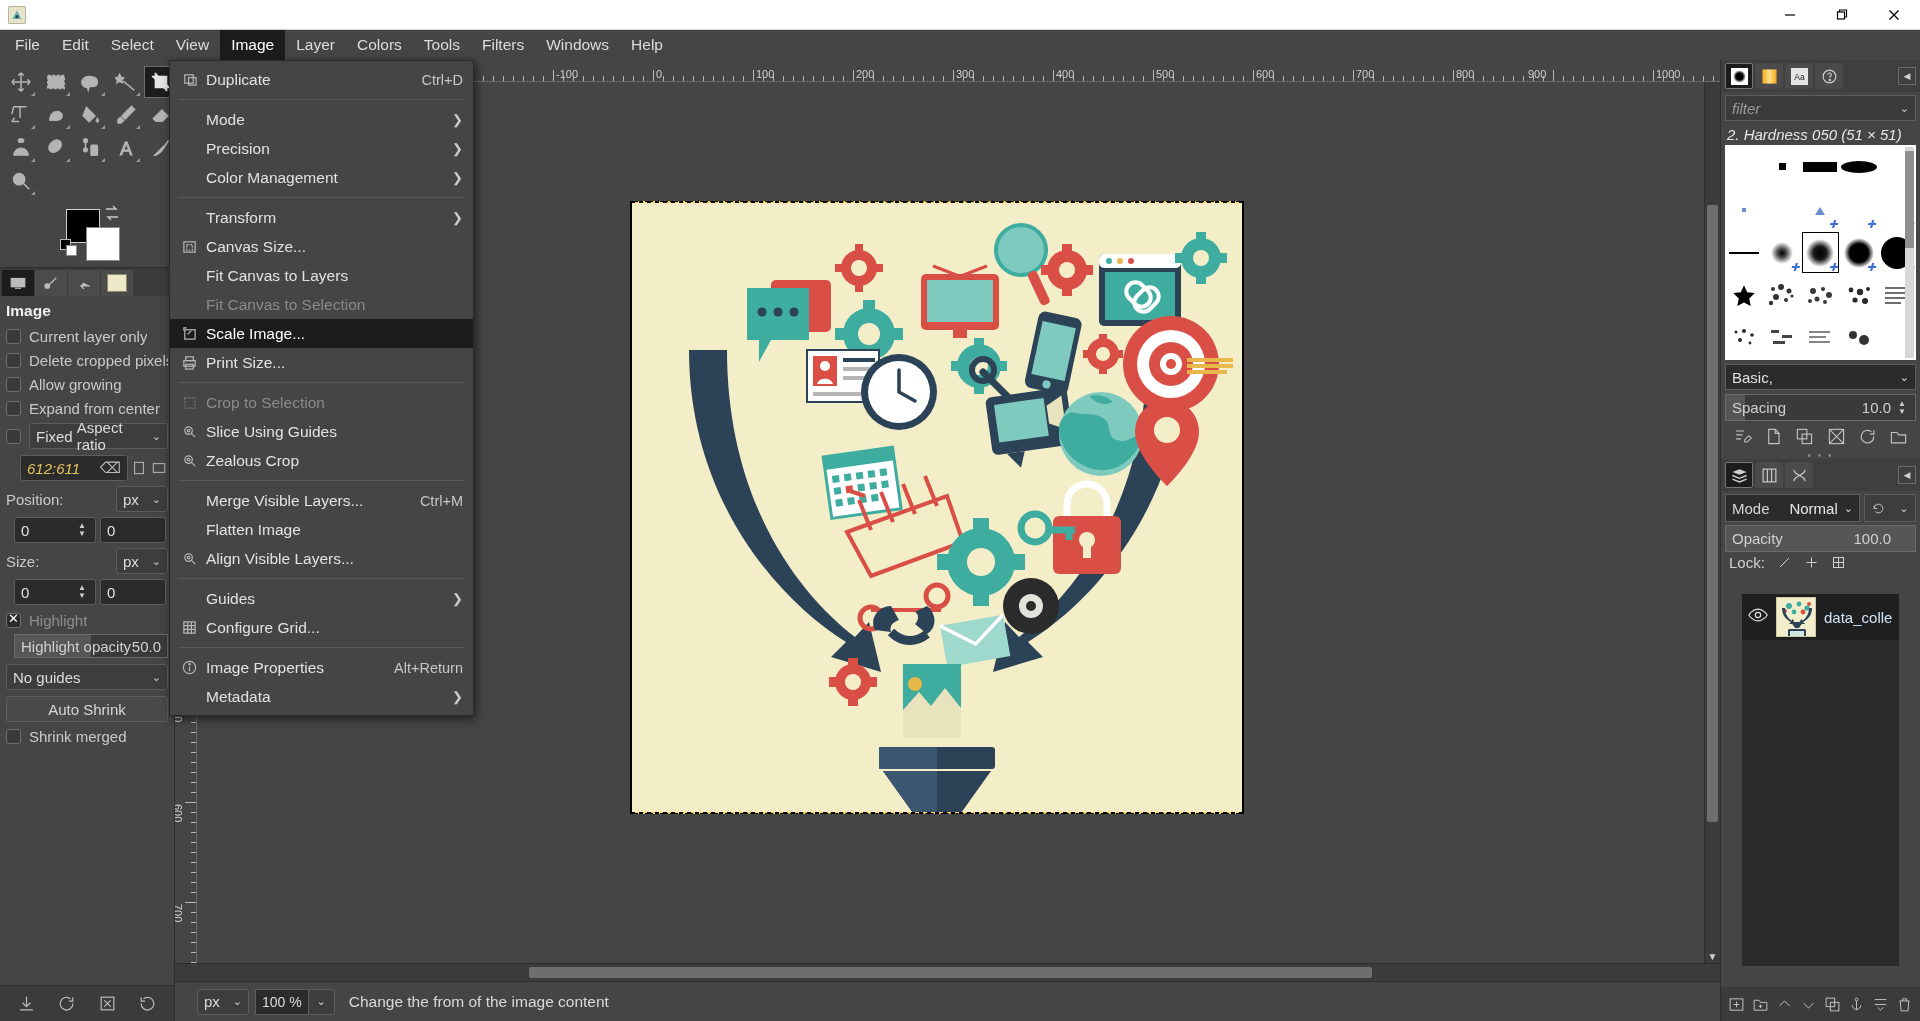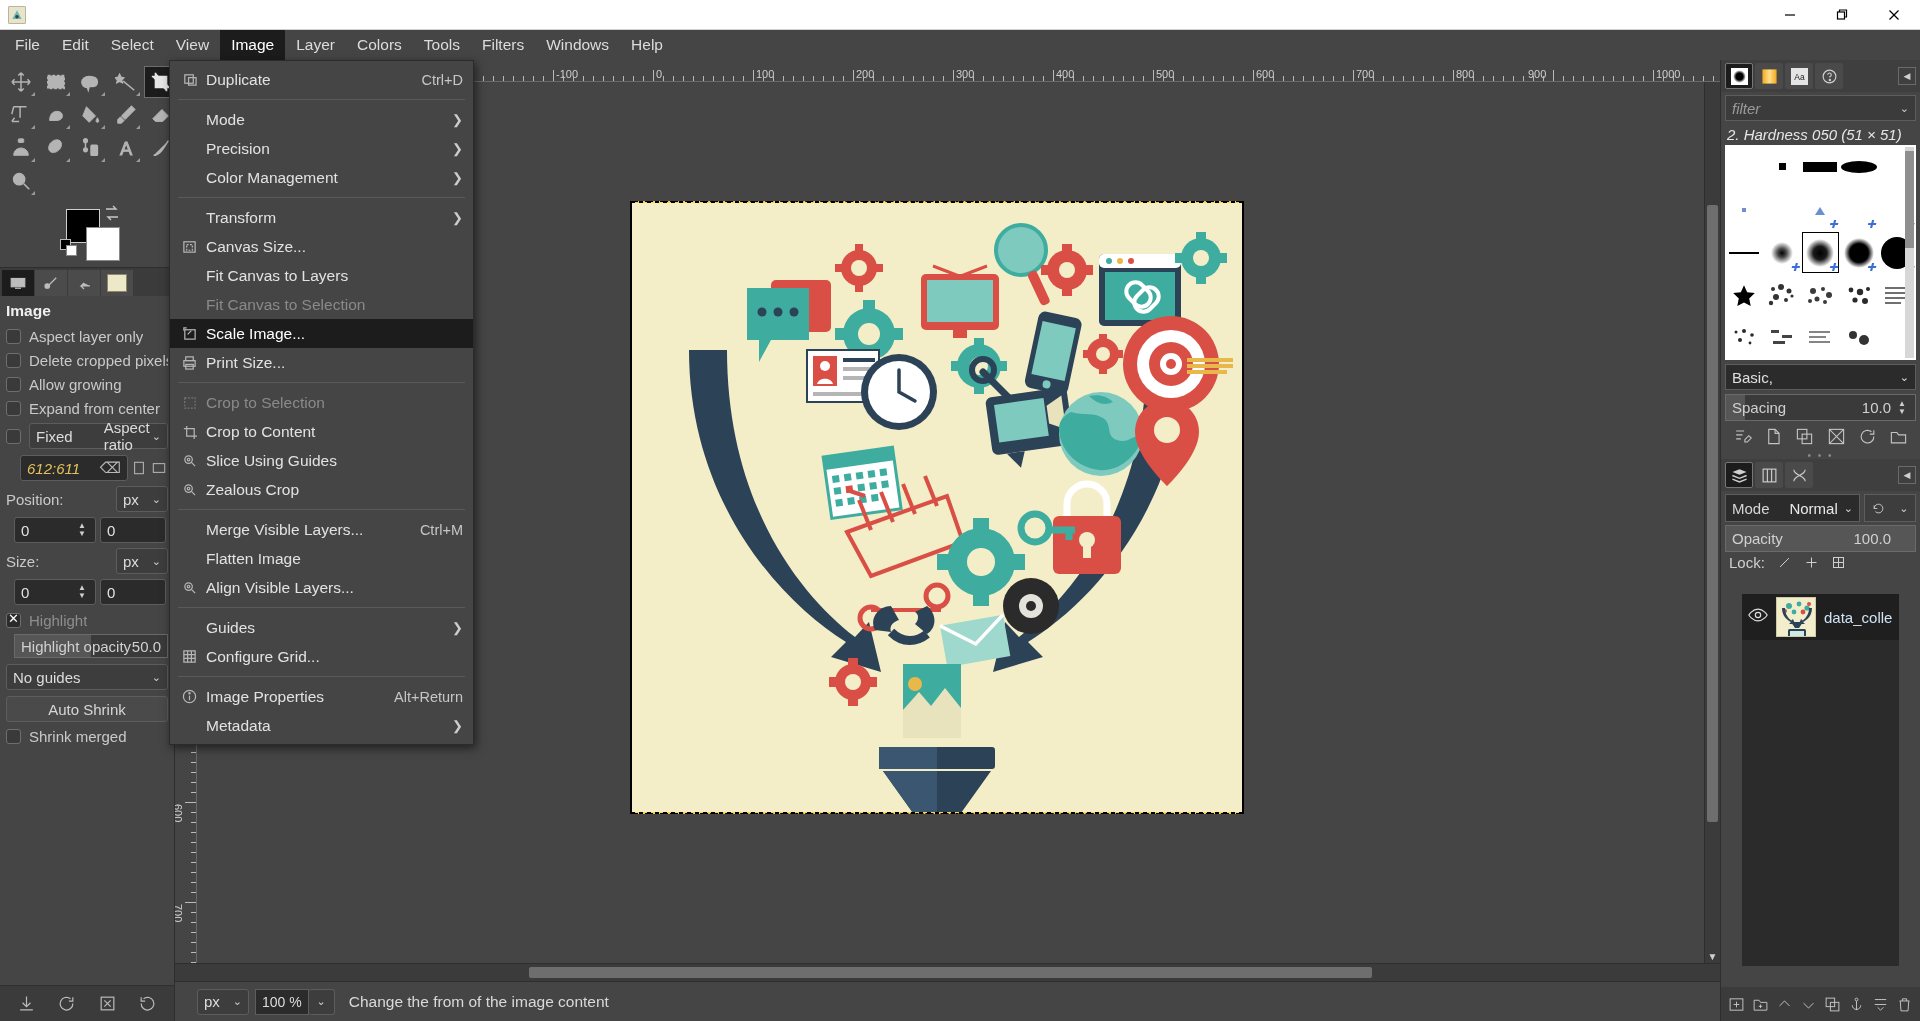--- a/index.html
+++ b/index.html
@@ -367,40 +367,40 @@
       <div class="imgtab">
           <div class="thumb"></div>
         </div>
     </div>
 
     <div id="tooloptions">
       <div class="toolhdr">Image</div>
 
       <div class="optrow">
         <div class="chk"></div>
-        <div class="optlabel">Aspect layer only</div>
+        <div class="optlabel">Current layer only</div>
       </div>
       <div class="optrow">
         <div class="chk"></div>
         <div class="optlabel">Delete cropped pixels</div>
       </div>
       <div class="optrow">
         <div class="chk"></div>
         <div class="optlabel">Allow growing</div>
       </div>
       <div class="optrow">
         <div class="chk"></div>
         <div class="optlabel">Expand from center</div>
       </div>
 
       <div class="optrow" style="height:32px">
         <div class="chk"></div>
         <div class="combo" style="flex:1;min-width:0">
           <span>Fixed</span>
-          <span style="margin-left:31px">Aspect ratio</span>
+          <span style="margin-left:4px">Aspect ratio</span>
           <span class="caret">⌄</span>
         </div>
       </div>
 
       <div class="optrow" style="height:32px;padding-left:20px">
         <div class="txtfield" style="flex:1;min-width:0">
           <span>612:611</span>
           <span style="margin-left:auto;color:#b9b9b9;font-style:normal">⌫</span>
         </div>
         <div style="width:22px;display:flex;justify-content:center">
@@ -1564,29 +1564,20 @@
       <span class="ico">
         <svg viewBox="0 0 16 16">
           <rect x="3" y="3" width="11" height="11" stroke-dasharray="2 1.5"></rect>
         </svg>
       </span>
       <span class="lbl">Crop to Selection</span>
     </div>
     <div class="mrow">
       <span class="ico">
         <svg viewBox="0 0 16 16">
-          <path d="M5 2v11h11"></path>
-          <path d="M2 5h11v11"></path>
-        </svg>
-      </span>
-      <span class="lbl">Crop to Content</span>
-    </div>
-    <div class="mrow">
-      <span class="ico">
-        <svg viewBox="0 0 16 16">
           <circle cx="7" cy="7" r="4"></circle>
           <circle cx="7" cy="7" r="1.4"></circle>
           <path d="M10 10l4 4"></path>
         </svg>
       </span>
       <span class="lbl">Slice Using Guides</span>
     </div>
     <div class="mrow">
       <span class="ico">
         <svg viewBox="0 0 16 16">

